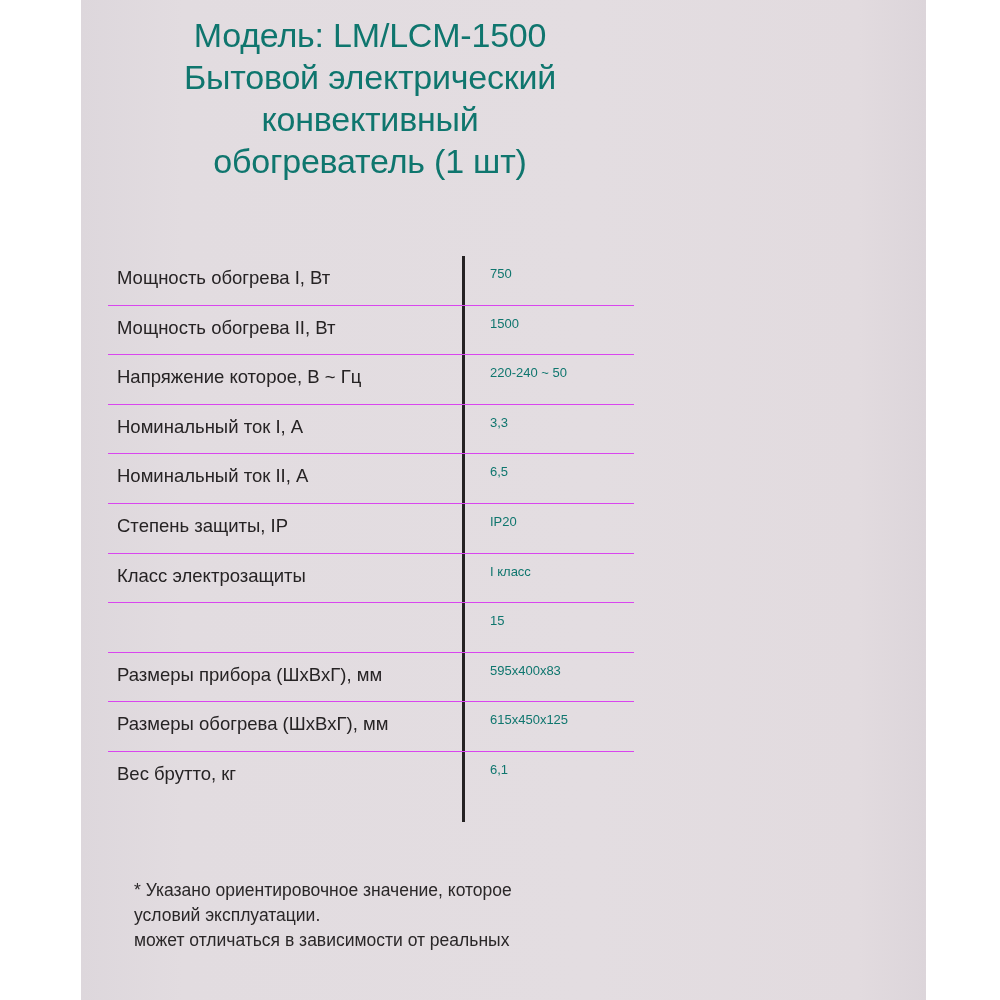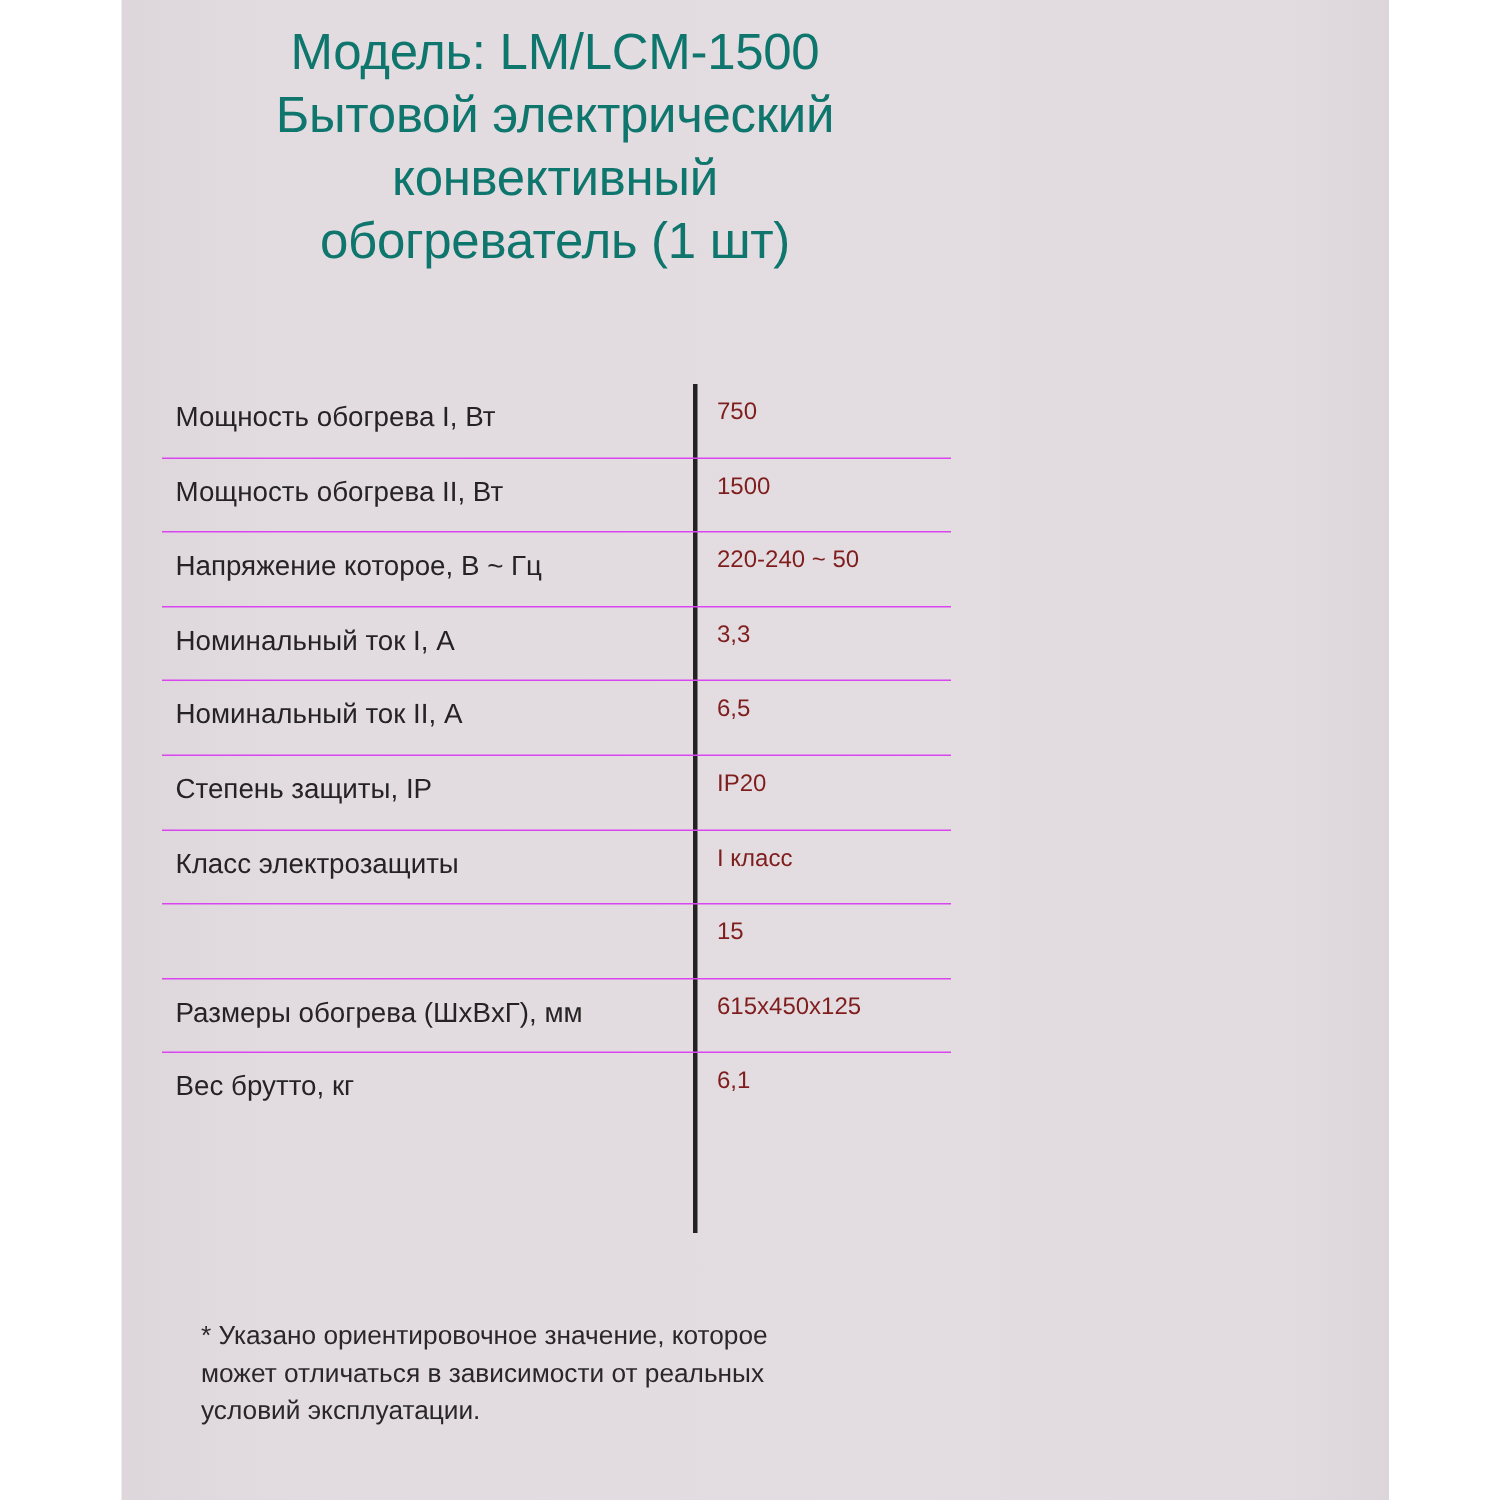--- a/index.html
+++ b/index.html
@@ -28,21 +28,21 @@
   }
   .row {
     position: relative; height: 49.6px; box-sizing: border-box;
     border-bottom: 1px solid #d946ef;
   }
   .row:last-child { border-bottom: none; }
   .row .label {
     position: absolute; left: 9px; top: 11px; font-size: 18.5px; color: #262324; white-space: nowrap;
   }
   .row .value {
-    position: absolute; left: 370px; top: 10px; font-size: 16px; color: #7f1d1d; white-space: nowrap;
+    position: absolute; left: 382px; top: 10px; font-size: 13px; color: #0f766e; white-space: nowrap;
   }
   .footnote {
     position: absolute; left: 134px; top: 878px; width: 500px;
     font-size: 17.5px; line-height: 25px; color: #2a2728;
   }
 </style>
 </head>
 <body>
 
 <div class="page"></div>
@@ -81,26 +81,30 @@
     <span class="value">IP20</span>
   </div>
   <div class="row">
     <span class="label">Класс электрозащиты</span>
     <span class="value">I класс</span>
   </div>
   <div class="row">
     <span class="value">15</span>
   </div>
   <div class="row">
+    <span class="label">Размеры прибора (ШxВxГ), мм</span>
+    <span class="value">595x400x83</span>
+  </div>
+  <div class="row">
     <span class="label">Размеры обогрева (ШxВxГ), мм</span>
     <span class="value">615x450x125</span>
   </div>
   <div class="row">
     <span class="label">Вес брутто, кг</span>
     <span class="value">6,1</span>
   </div>
 </div>
 
 <div class="footnote">
   <div>* Указано ориентировочное значение, которое</div>
+  <div>условий эксплуатации.</div>
   <div>может отличаться в зависимости от реальных</div>
-  <div>условий эксплуатации.</div>
 </div>
 
 </body></html>

